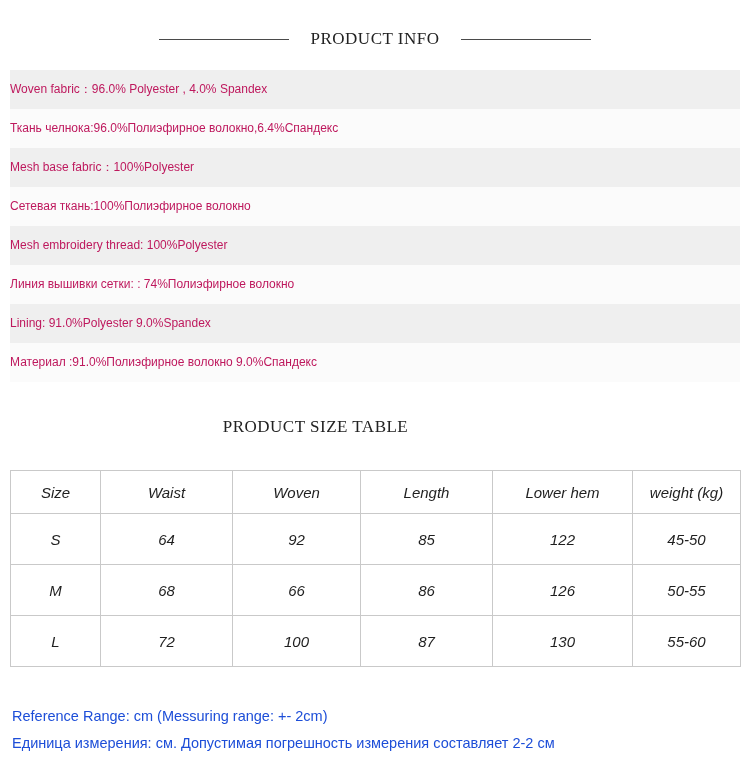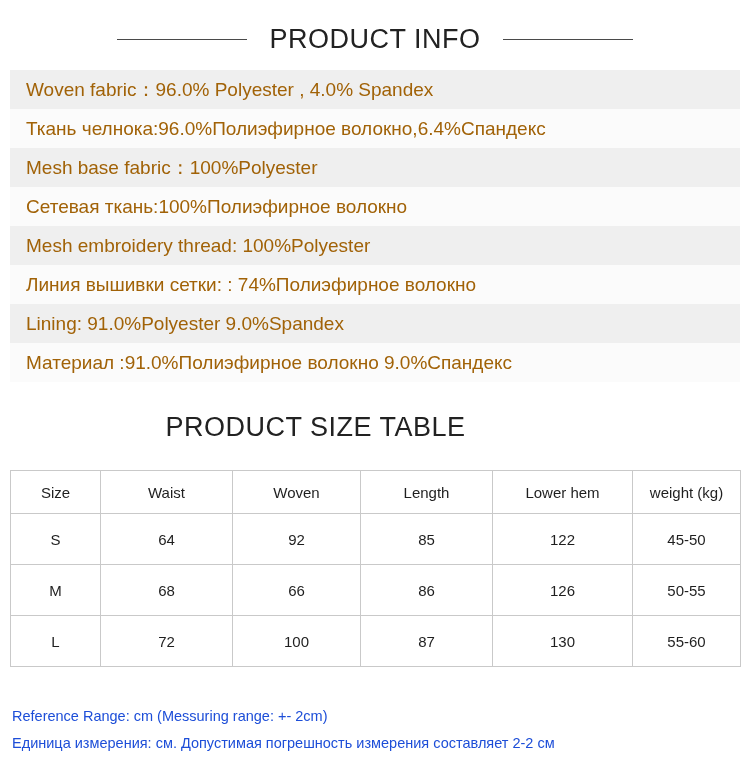--- a/index.html
+++ b/index.html
@@ -23,24 +23,25 @@
     justify-content: center;
     margin: 0;
     padding: 0;
   }
   .section-heading .rule {
     height: 1px;
     background: #4a4a4a;
     flex: 0 0 auto;
   }
   .section-heading .heading-text {
-    font-size: 27px;
+    font-size: 17px;
     letter-spacing: 0.5px;
     color: #222;
     white-space: nowrap;
+    font-family: Liberation Serif, serif;
   }
 
   #product-info-heading {
     position: absolute;
     left: 0;
     top: 24px;
     width: 750px;
     height: 30px;
   }
   #product-info-heading .rule { width: 130px; }
@@ -49,23 +50,22 @@
   
   #spec-list {
     position: absolute;
     left: 10px;
     top: 70px;
     width: 730px;
   }
   .spec-row {
     height: 39px;
     line-height: 39px;
-    padding-left: 16px;
-    font-size: 19px;
-    color: #a16207;
+    font-size: 12px;
+    color: #be185d;
     white-space: nowrap;
     overflow: hidden;
   }
   .spec-row.odd  { background: #efefef; }
   .spec-row.even { background: #fbfbfb; }
 
   
   #size-table-heading {
     position: absolute;
     left: 0;
@@ -79,20 +79,21 @@
   #size-table-wrap {
     position: absolute;
     left: 10px;
     top: 470px;
     width: 730px;
   }
   table.size-table {
     border-collapse: collapse;
     width: 730px;
     table-layout: fixed;
+    font-style: italic;
   }
   table.size-table td {
     border: 1px solid #c9c9c9;
     text-align: center;
     font-size: 15px;
     color: #1f1f1f;
     height: 41px;
     padding: 0 2px;
     white-space: nowrap;
     overflow: hidden;

